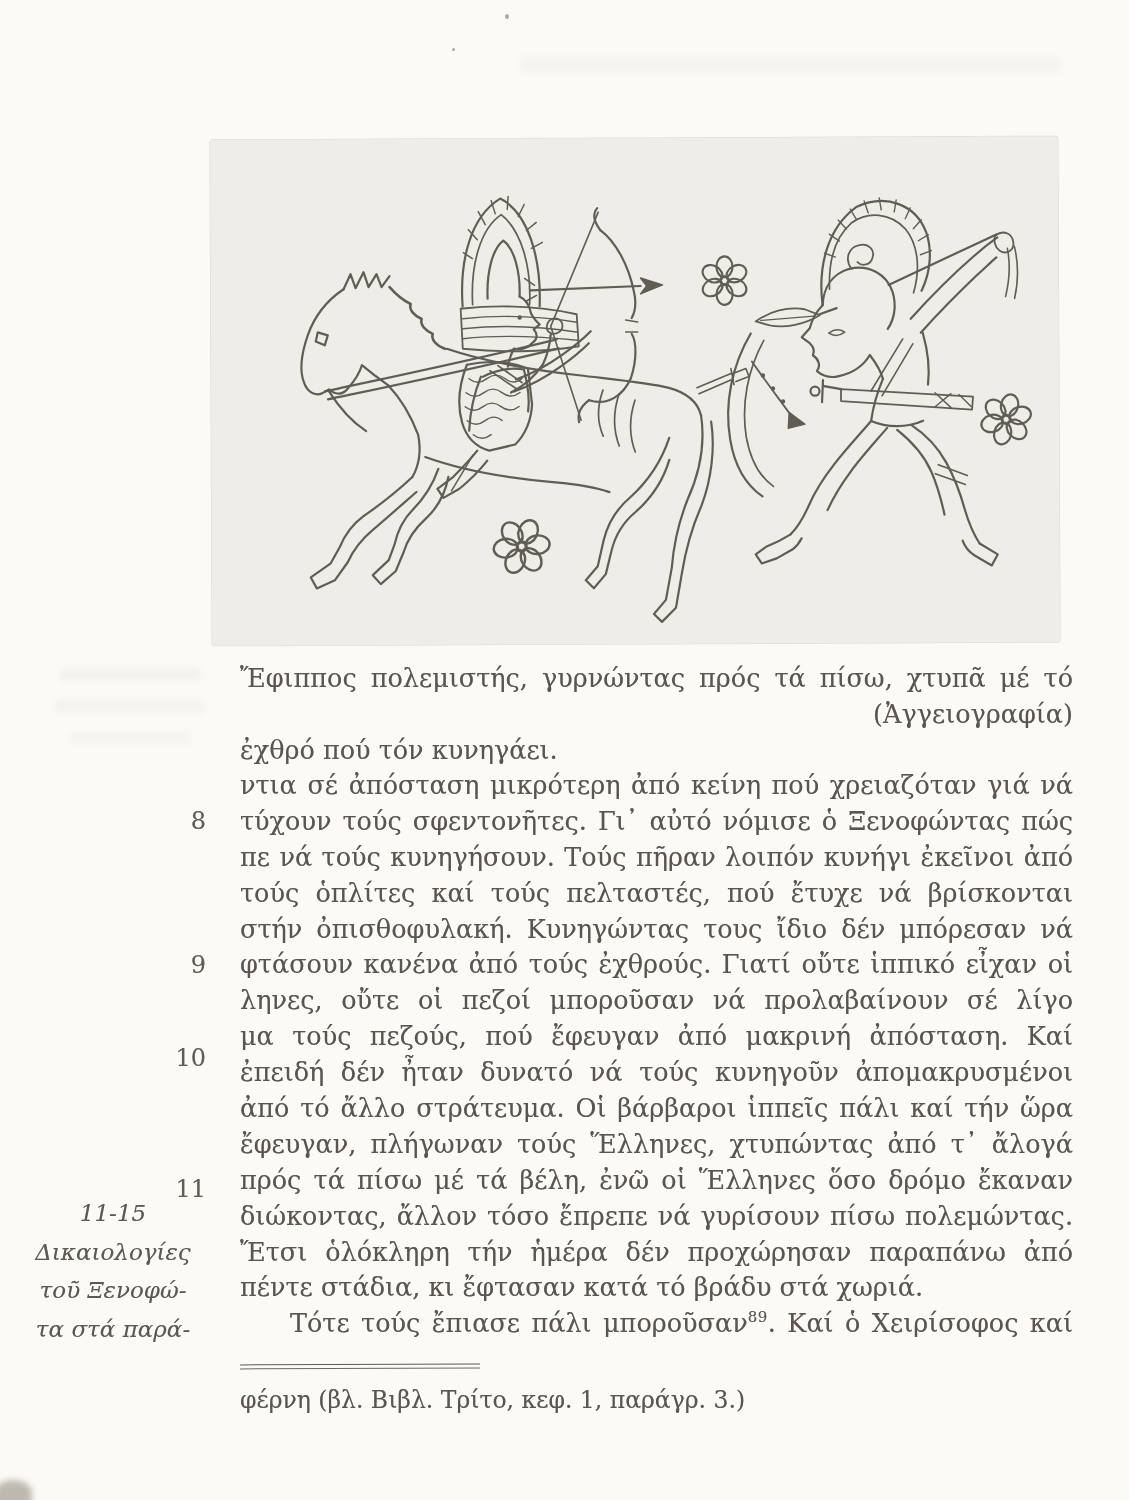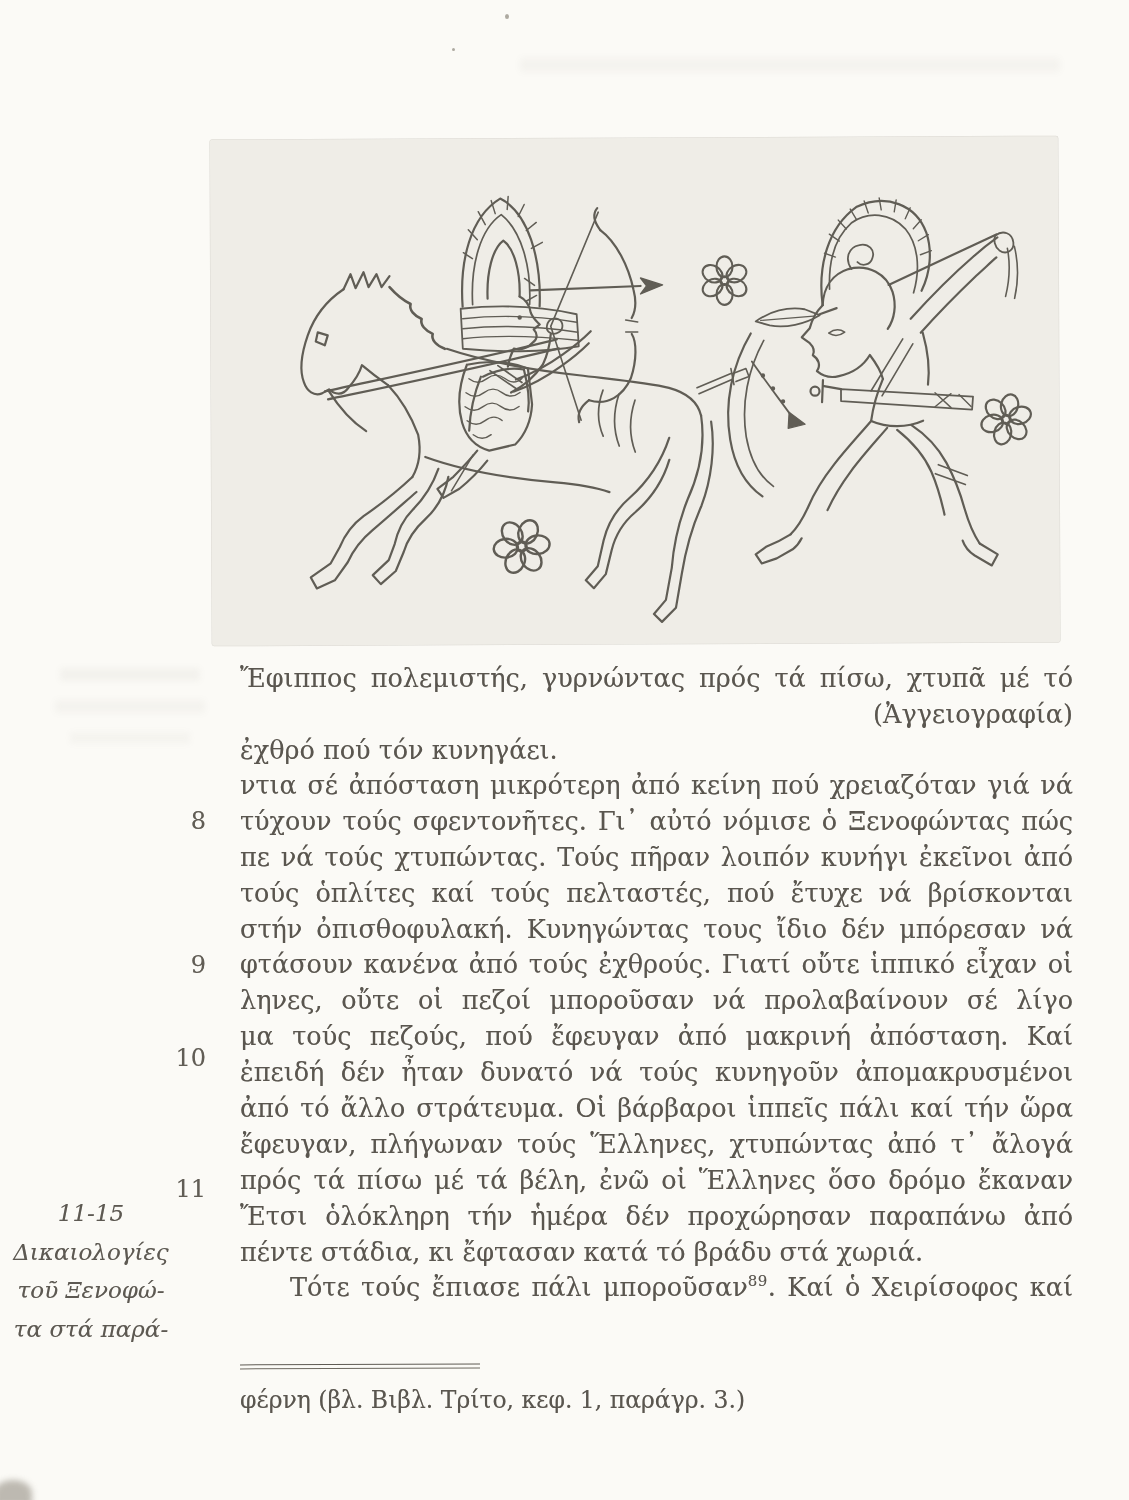--- a/index.html
+++ b/index.html
@@ -37,21 +37,21 @@
   .line{height:35.9px;overflow:hidden;white-space:nowrap;}
   .line.j{white-space:normal;text-align:justify;text-align-last:justify;}
   .line.indent{padding-left:50px;}
   sup.fnref{font-size:15px;vertical-align:baseline;position:relative;top:-10px;letter-spacing:0.5px;}
   .paranum{
     position:absolute;left:160px;width:46px;text-align:right;
     font-size:24px;line-height:35.9px;color:#615d55;
     text-shadow:0 0 0.6px rgba(90,86,79,0.4);
   }
   .marginnote{
-    position:absolute;left:11px;top:1194px;width:160px;
+    position:absolute;left:33px;top:1194px;width:160px;
     font-size:23px;line-height:38.6px;font-style:italic;
     text-align:center;color:#5d5952;
     text-shadow:0 0 0.6px rgba(90,86,79,0.4);
   }
   .fnrule{
     position:absolute;left:240px;top:1364px;width:240px;height:3px;
     border-top:1.6px solid #5f5b54;border-bottom:1.2px solid #6d6961;
     transform:rotate(-0.2deg);
   }
   .footnote{
@@ -287,30 +287,31 @@
   <div class="marginnote">
     <div>11-15</div>
     <div>Δικαιολογίες</div>
     <div>τοῦ Ξενοφώ-</div>
     <div>τα στά παρά-</div>
   </div>
 
   <div class="bodytext">
     <div class="line j">ντια σέ ἀπόσταση μικρότερη ἀπό κείνη πού χρειαζόταν γιά νά πε-</div>
     <div class="line j">τύχουν τούς σφεντονῆτες. Γι᾽ αὐτό νόμισε ὁ Ξενοφώντας πώς ἔπρε-</div>
-    <div class="line j">πε νά τούς χτυπώντας. Τούς πῆραν λοιπόν κυνήγι ἐκεῖνοι ἀπό</div>
+    <div class="line j">πε νά τούς κυνηγήσουν. Τούς πῆραν λοιπόν κυνήγι ἐκεῖνοι ἀπό</div>
     <div class="line j">τούς ὁπλίτες καί τούς πελταστές, πού ἔτυχε νά βρίσκονται μαζί του</div>
     <div class="line j">στήν ὀπισθοφυλακή. Κυνηγώντας τους ἴδιο δέν μπόρεσαν νά</div>
     <div class="line j">φτάσουν κανένα ἀπό τούς ἐχθρούς. Γιατί οὔτε ἱππικό εἶχαν οἱ Ἕλ-</div>
     <div class="line j">ληνες, οὔτε οἱ πεζοί μποροῦσαν νά προλαβαίνουν σέ λίγο διάστη-</div>
     <div class="line j">μα τούς πεζούς, πού ἔφευγαν ἀπό μακρινή ἀπόσταση. Καί τοῦτο,</div>
     <div class="line j">ἐπειδή δέν ἦταν δυνατό νά τούς κυνηγοῦν ἀπομακρυσμένοι πολύ</div>
     <div class="line j">ἀπό τό ἄλλο στράτευμα. Οἱ βάρβαροι ἱππεῖς πάλι καί τήν ὥρα πού</div>
     <div class="line j">ἔφευγαν, πλήγωναν τούς Ἕλληνες, χτυπώντας ἀπό τ᾽ ἄλογά τους</div>
     <div class="line j">πρός τά πίσω μέ τά βέλη, ἐνῶ οἱ Ἕλληνες ὅσο δρόμο ἔκαναν κατα-</div>
+    <div class="line j">διώκοντας, ἄλλον τόσο ἔπρεπε νά γυρίσουν πίσω πολεμώντας.</div>
     <div class="line j">Ἔτσι ὁλόκληρη τήν ἡμέρα δέν προχώρησαν παραπάνω ἀπό εἴκοσι</div>
     <div class="line">πέντε στάδια, κι ἔφτασαν κατά τό βράδυ στά χωριά.</div>
     <div class="line j indent"><span>Τότε τούς ἔπιασε πάλι μποροῦσαν</span><sup class="fnref">89</sup><span>. Καί ὁ Χειρίσοφος καί οἱ</span></div>
   </div>
 
   <div class="fnrule"></div>
   <div class="footnote">
     <div>φέρνη (βλ. Βιβλ. Τρίτο, κεφ. 1, παράγρ. 3.)</div>
   </div>
 

